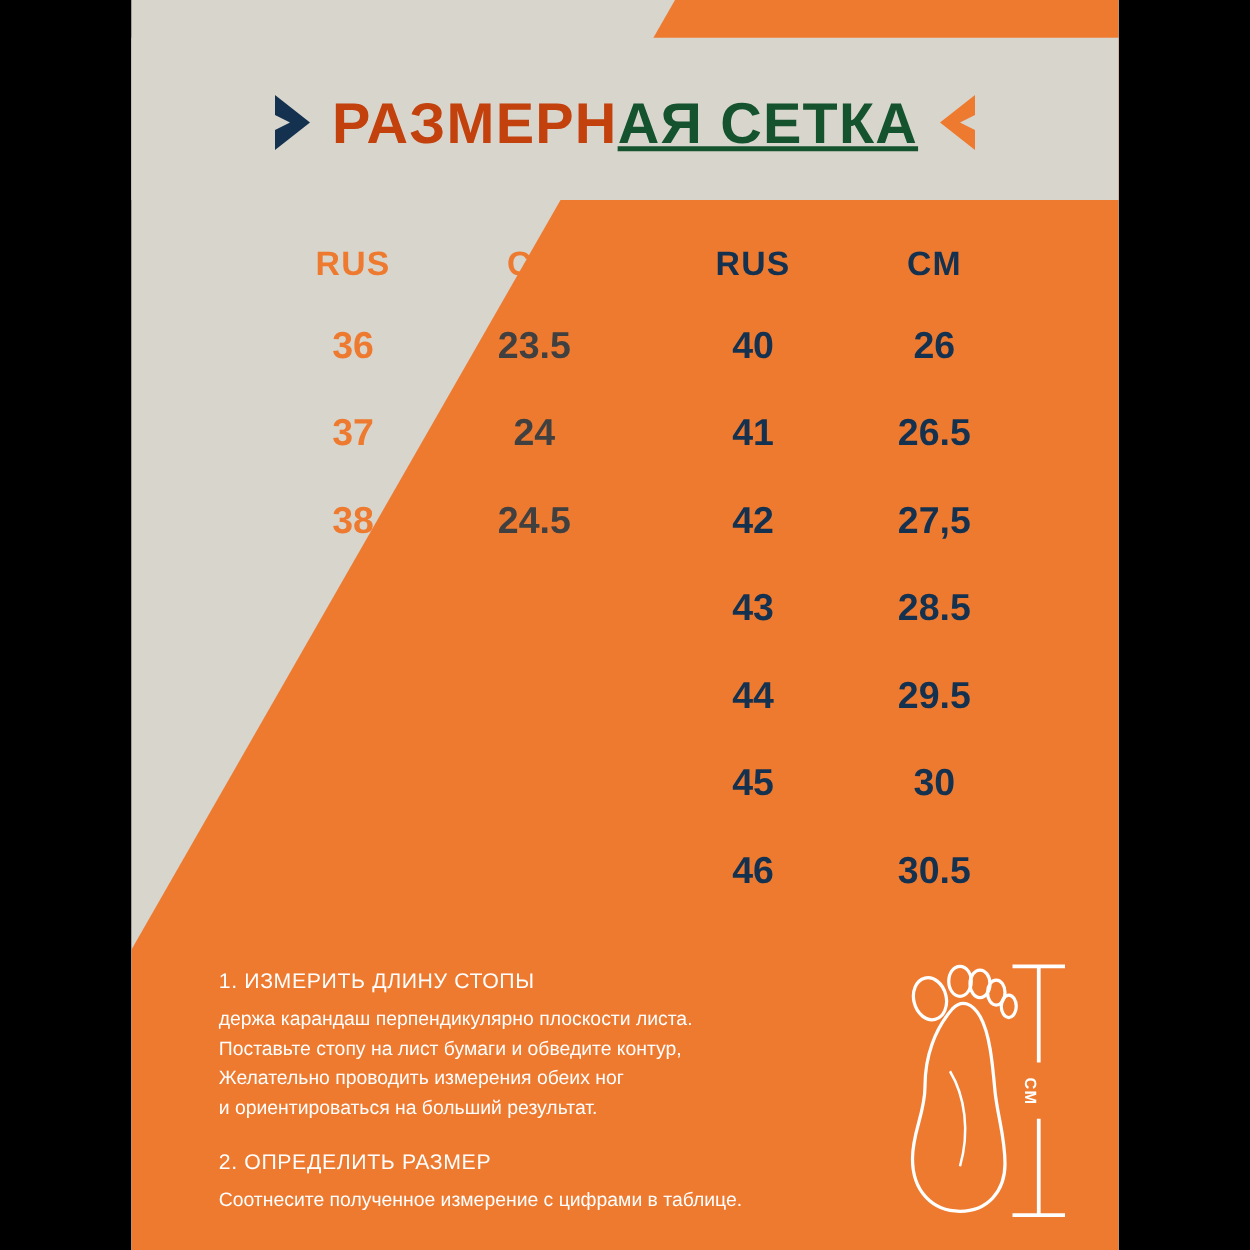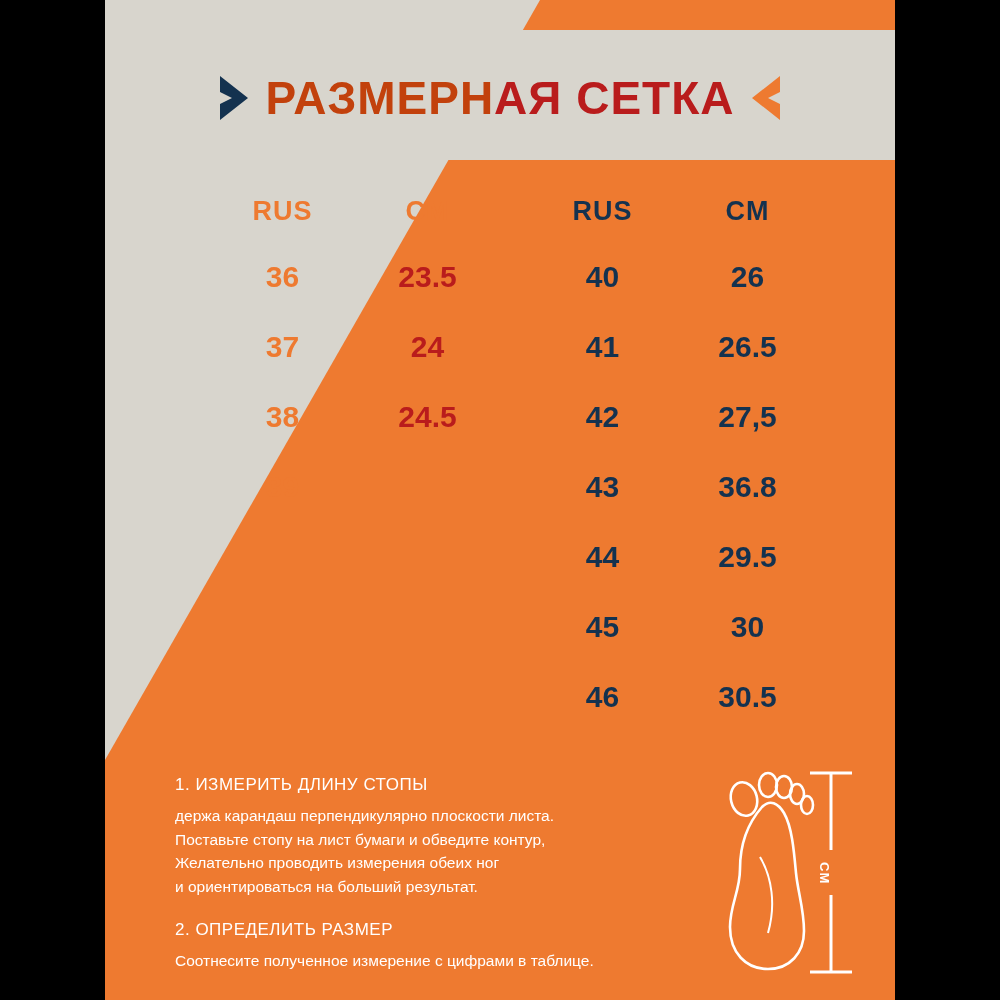--- a/index.html
+++ b/index.html
@@ -53,21 +53,21 @@
     justify-content: center;
     gap: 12px;
   }
   .title-text {
     font-size: 46px;
     font-weight: bold;
     letter-spacing: 1px;
     white-space: nowrap;
   }
   .title-part1 { color: #c2410c; }
-  .title-part2 { color: #b91c1c; }
+  .title-part2 { color: #14532d; text-decoration: underline; }
   .chev {
     width: 36px;
     height: 48px;
     flex: none;
   }
   
   .table-wrap {
     position: absolute;
     left: 0;
     top: 180px;
@@ -92,21 +92,21 @@
     line-height: 62px;
   }
   .tcell {
     font-size: 30px;
     font-weight: bold;
     height: 70px;
     line-height: 70px;
   }
   .left-head { color: #ee7a30; }
   .left-rus { color: #ee7a30; }
-  .left-cm { color: #b91c1c; }
+  .left-cm { color: #404040; }
   .right-head { color: #14324f; }
   .right-val { color: #14324f; }
   
   .instructions {
     position: absolute;
     left: 70px;
     top: 775px;
     width: 520px;
     color: #ffffff;
   }
@@ -190,21 +190,21 @@
           <div class="tcell right-val">43</div>
           <div class="tcell right-val">44</div>
           <div class="tcell right-val">45</div>
           <div class="tcell right-val">46</div>
         </div>
         <div class="tcol">
           <div class="thead right-head">CM</div>
           <div class="tcell right-val">26</div>
           <div class="tcell right-val">26.5</div>
           <div class="tcell right-val">27,5</div>
-          <div class="tcell right-val">36.8</div>
+          <div class="tcell right-val">28.5</div>
           <div class="tcell right-val">29.5</div>
           <div class="tcell right-val">30</div>
           <div class="tcell right-val">30.5</div>
         </div>
       </div>
     </div>
   </div>
 
   <div class="instructions">
     <div>

